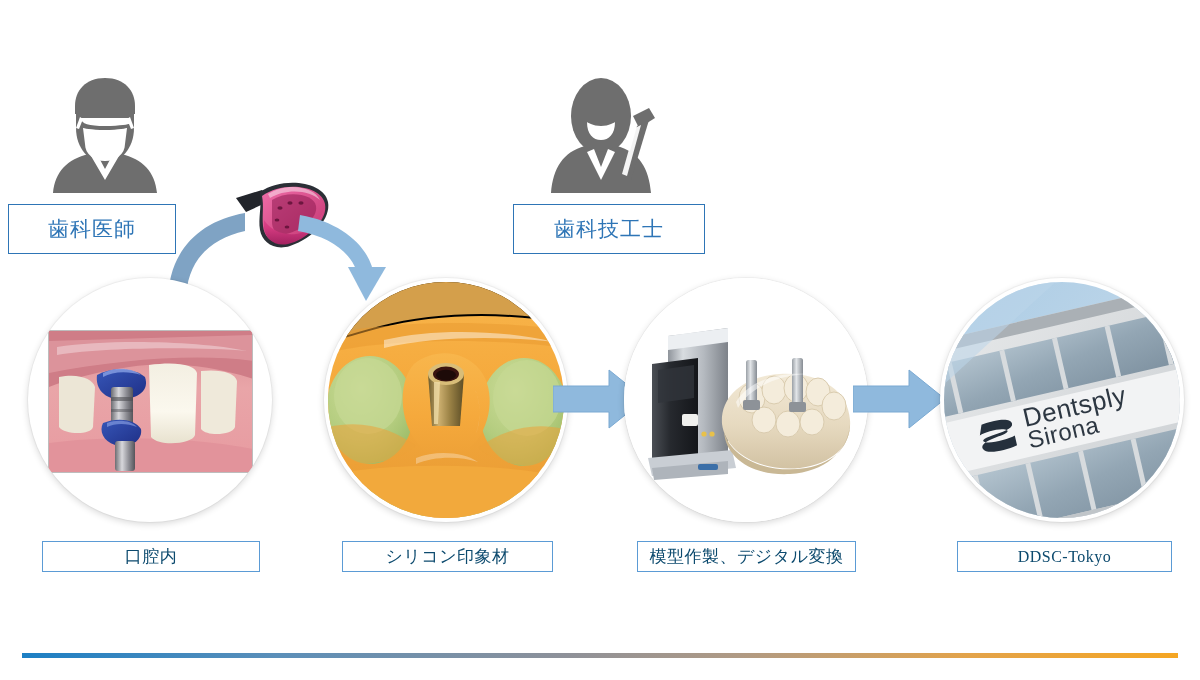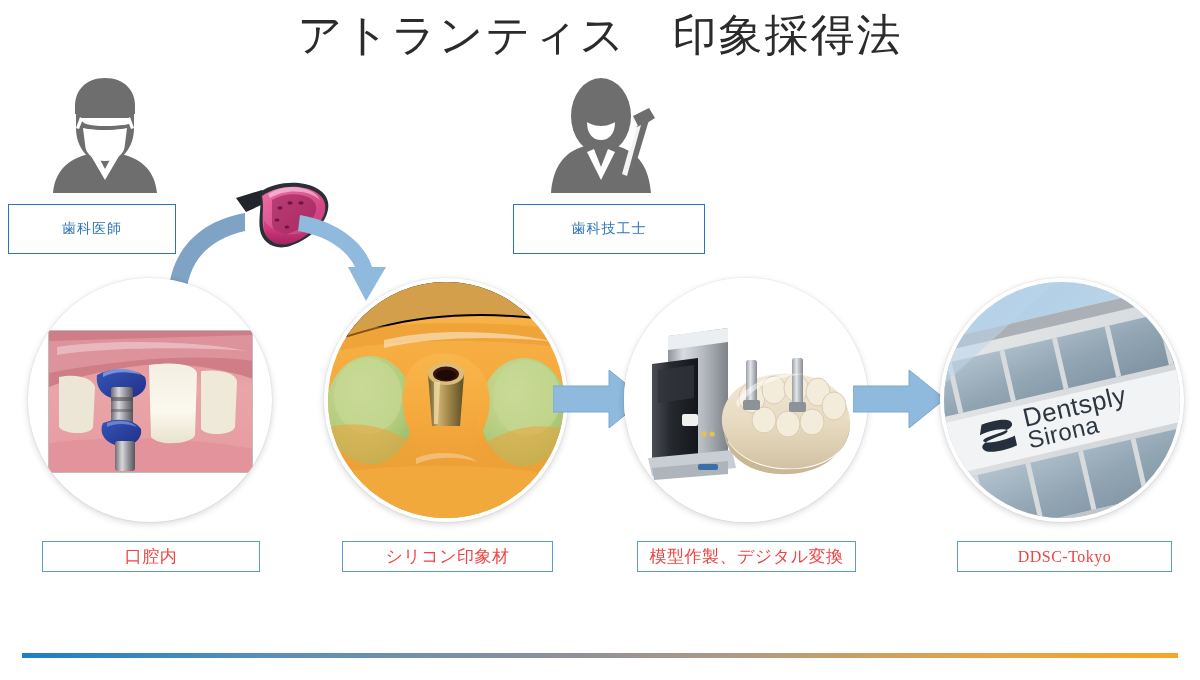--- a/index.html
+++ b/index.html
@@ -34,21 +34,21 @@
 
   #dentist-icon  { left: 45px;  top: 68px; width: 120px; height: 125px; }
   #tech-icon     { left: 545px; top: 68px; width: 120px; height: 125px; }
 
   
   .role-box {
     position: absolute;
     border: 1.6px solid #2e75b6;
     background: #ffffff;
     color: #2e75b6;
-    font-size: 14px;
+    font-size: 21px;
     font-family: "DejaVu Sans", "Liberation Sans", sans-serif;
     display: flex;
     align-items: center;
     justify-content: center;
     letter-spacing: 1px;
     white-space: nowrap;
   }
   #role-dentist { left: 8px;   top: 204px; width: 168px; height: 50px; }
   #role-tech    { left: 513px; top: 204px; width: 192px; height: 50px; }
 
@@ -76,21 +76,21 @@
   #node-1 { left: 28px;  top: 278px; }
   #node-2 { left: 324px; top: 278px; }
   #node-3 { left: 624px; top: 278px; }
   #node-4 { left: 940px; top: 278px; }
 
   
   .caption-box {
     position: absolute;
     border: 1.4px solid #5b9bd5;
     background: #ffffff;
-    color: #ef4444;
+    color: #0c4a6e;
     font-size: 17px;
     font-family: "DejaVu Sans", "Liberation Sans", sans-serif;
     display: flex;
     align-items: center;
     justify-content: center;
     white-space: nowrap;
     letter-spacing: 0.5px;
   }
   #cap-1 { left: 42px;  top: 541px; width: 218px; height: 31px; }
   #cap-2 { left: 342px; top: 541px; width: 211px; height: 31px; }
@@ -116,21 +116,20 @@
     border: 1px solid #bdbdbd;
     overflow: hidden;
     background: #e8a0a4;
   }
 </style>
 </head>
 <body>
 
 <div id="slide">
 
-  <div id="title">アトランティス　印象採得法</div>
 
   <div class="person-icon" id="dentist-icon">
     <svg viewBox="0 0 120 125" width="120" height="125" aria-hidden="true">
       <g fill="#6e6e6e">
 
         <path d="M60 10 C40 10 30 23 30 38 L30 46 L90 46 L90 38 C90 23 80 10 60 10 Z"></path>
 
         <path d="M31 46 L89 46 L89 60 C89 80 76 95 60 95 C44 95 31 80 31 60 Z"></path>
 
         <path d="M60 92 L44 86 C22 91 10 104 8 125 L112 125 C110 104 98 91 76 86 Z"></path>

